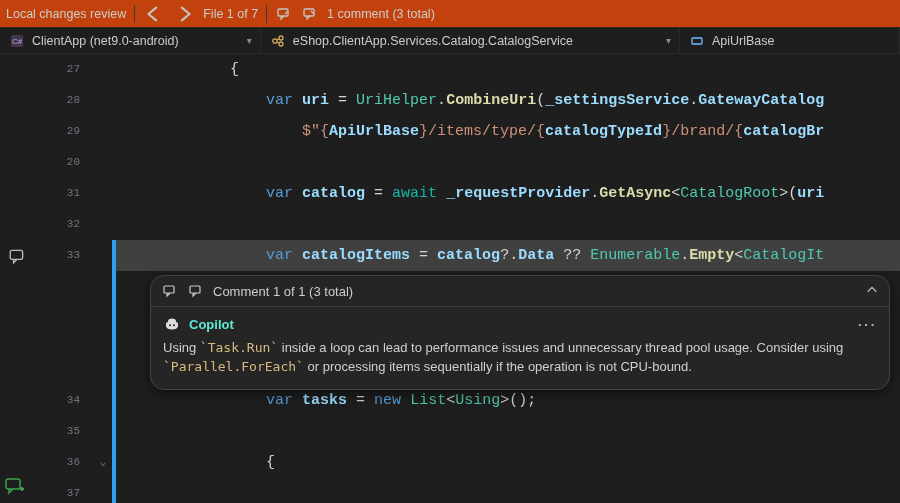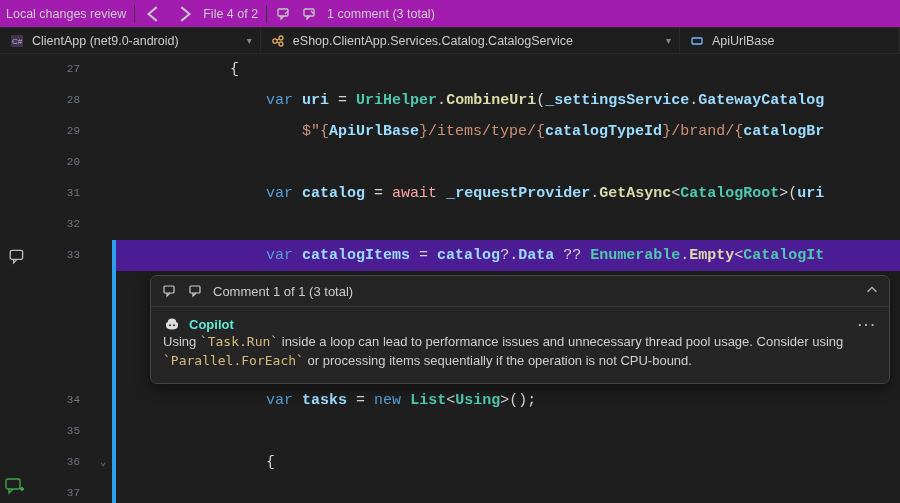--- a/index.html
+++ b/index.html
@@ -10,21 +10,21 @@
     font-size: 13px;
     width: 900px;
     height: 503px;
     overflow: hidden;
   }
   
   .topbar {
     display: flex;
     align-items: center;
     height: 28px;
-    background: #a21caf;
+    background: #c2410c;
     border-bottom: 1px solid #2a2a2a;
     padding: 6px 6px;
     gap: 8px;
     font-size: 12.5px;
     color: #cccccc;
   }
   .topbar .sep { width:1px; height:18px; background:#3a3a3a; }
   .icon { display:inline-flex; align-items:center; justify-content:center; width:18px; height:18px; color:#c5c5c5; }
   .icon svg { width:16px; height:16px; }
   .arrow-btn { width:22px; height:22px; display:inline-flex; align-items:center; justify-content:center; color:#c5c5c5; border-radius:3px; }
@@ -79,58 +79,58 @@
   .gutter-fold {
     width:18px;
     color:#6e7681;
   }
   .gutter-fold .fr { height:31px; line-height:31px; text-align:center; font-size:11px; }
   .change-bar { width:4px; background:#1e1e1e; }
   .change-bar .cb { height:31px; }
   .cb.mod { background:#2ea0f0; }
   .codecol { flex:1; position:relative; overflow:hidden; }
   .codeline { height:31px; line-height:31px; white-space:pre; padding-left:6px; color:#d4d4d4; }
-  .codeline.hl { background:#4c1d95; }
+  .codeline.hl { background:#404040; }
   
   .k  { color:#569cd6; }
-  .kf { color:#fca5a5; }
-  .t  { color:#4ec9b0;font-weight:bold; }
+  .kf { color:#14b8a6; }
+  .t  { color:#4ec9b0; }
   .m  { color:#dcdcaa;font-weight:bold; }
   .v  { color:#9cdcfe;font-weight:bold; }
   .s  { color:#ce9178; }
   .p  { color:#d4d4d4; }
   .op { color:#d4d4d4; }
 
   
   .comment-popup {
     position:absolute;
     left:34px;
     right:10px;
     background:#252526;
     border:1px solid #454545;
-    border-radius:7px;
+    border-radius:14px;
     box-shadow:0 4px 14px rgba(0,0,0,0.5);
     font-family:"Segoe UI",Arial,sans-serif;
     font-size:13px;
     color:#cccccc;
     z-index:5;
   }
   .cp-head {
     display:flex;
     align-items:center;
     gap:8px;
     padding:6px 10px;
     border-bottom:1px solid #3a3a3a;
   }
   .cp-head .spacer { flex:1; }
   .cp-body { padding:8px 12px 12px 12px; }
   .cp-author { display:flex; align-items:center; gap:8px; }
   .cp-author-name { font-weight:600; color:#5eead4; }
   .cp-more { margin-left:auto; color:#bbb; letter-spacing:2px; font-weight:bold; cursor:default; }
-  .cp-text { line-height:1.45; color:#cfcfcf; }
+  .cp-text { margin-top:6px; line-height:1.45; color:#cfcfcf; }
   .cp-text code { font-family:Consolas,monospace; color:#d7ba7d; }
   .chev { color:#bbb; }
 
   .add-comment-btn {
     position:absolute;
     left:0px;
     bottom:4px;
     width:30px;
     height:24px;
     display:flex;
@@ -148,21 +148,21 @@
   <span class="arrow-btn">
     <svg viewBox="0 0 16 16" fill="none" stroke="currentColor" stroke-width="1.5">
         <path d="M10 3 L4 8 L10 13"></path>
       </svg>
   </span>
   <span class="arrow-btn">
     <svg viewBox="0 0 16 16" fill="none" stroke="currentColor" stroke-width="1.5">
         <path d="M6 3 L12 8 L6 13"></path>
       </svg>
   </span>
-  <span>File 4 of 2</span>
+  <span>File 1 of 7</span>
   <span class="sep"></span>
   <span class="icon">
     <svg viewBox="0 0 16 16" fill="none" stroke="currentColor" stroke-width="1.3">
         <rect x="2" y="3" width="10" height="7" rx="1"></rect>
         <path d="M5 10 L5 13 L8 10"></path>
         <path d="M12 5 L9 8" stroke-width="1.2"></path>
       </svg>
   </span>
   <span class="icon">
     <svg viewBox="0 0 16 16" fill="none" stroke="currentColor" stroke-width="1.3">

